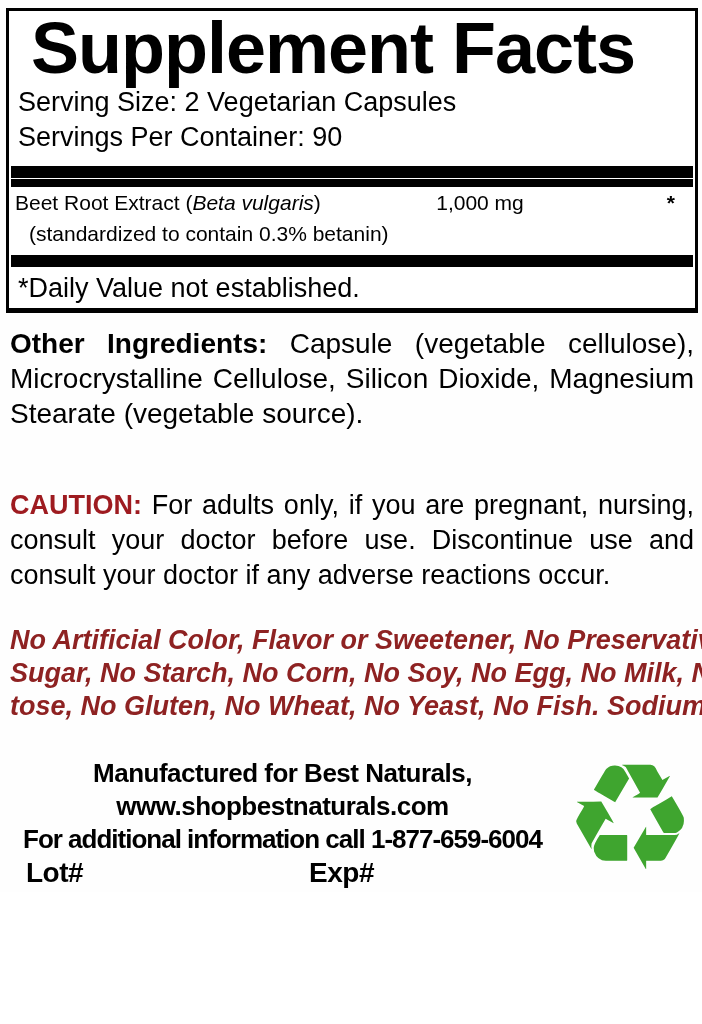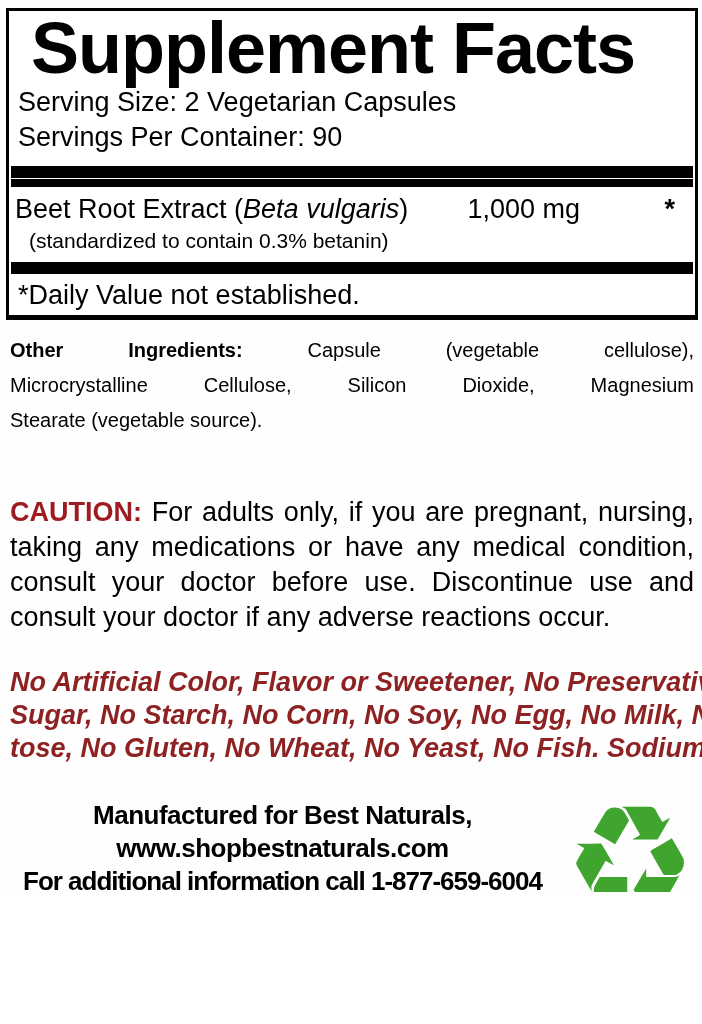--- a/index.html
+++ b/index.html
@@ -39,33 +39,33 @@
   .hdr-row{
     display:flex;
     margin-top:5px;
     font-weight:bold;
     font-size:26px;
     line-height:28px;
   }
   .hdr-spacer{flex:1;}
   .col-amt{width:160px;text-align:center;white-space:pre-line;}
   .col-dv{width:95px;text-align:right;white-space:pre-line;}
-  .ing-row{display:flex;margin-top:7px;font-size:27px;line-height:31px;}
+  .ing-row{display:flex;font-size:21px;line-height:31px;gap:20px;}
   .ing-name{flex:1;}
-  .ing-amt{width:160px;text-align:right;}
+  .ing-amt{width:160px;text-align:center;}
   .ing-dv{width:95px;text-align:right;padding-right:14px;font-weight:bold;}
   .italic{font-style:italic;}
   .ing-sub{font-size:21px;line-height:31px;margin-left:14px;}
   .footnote{font-size:27px;line-height:32px;margin-top:5px;margin-left:3px;}
   
   .para{margin:0 8px 0 10px;}
   .para .rl{white-space:nowrap;}
   .rl-just{text-align:justify;text-align-last:justify;}
   .rl-left{text-align:center;text-align-last:left;}
-  .other{margin-top:13px;font-size:20px;line-height:35px;}
+  .other{margin-top:13px;font-size:28px;line-height:35px;}
   .caution{margin-top:57px;font-size:27px;line-height:35px;}
   .claims{
     margin-top:31px;
     font-size:27px;line-height:33px;
     font-weight:bold;font-style:italic;
     color:var(--claims_red,#8e2222);
   }
   .seg-red{color:var(--caution_red,#9e1b20);font-weight:bold;}
   .seg-bold{font-weight:bold;}
   
@@ -120,21 +120,20 @@
   </div>
 
   <div class="para other">
       <div class="rl rl-just"><span class="seg-bold">Other Ingredients: </span><span>Capsule (vegetable cellulose),</span></div>
       <div class="rl rl-just"><span>Microcrystalline Cellulose, Silicon Dioxide, Magnesium</span></div>
       <div class="rl rl-left"><span>Stearate  (vegetable source).</span></div>
     </div>
 
   <div class="para caution">
       <div class="rl rl-just"><span class="seg-red">CAUTION: </span><span>For adults only, if you are pregnant, nursing,</span></div>
-      <div class="rl rl-just"><span>taking any medications or have any medical condition,</span></div>
       <div class="rl rl-just"><span>consult your doctor before use. Discontinue use and</span></div>
       <div class="rl rl-left"><span>consult your doctor if any adverse reactions occur.</span></div>
     </div>
 
   <div class="para claims">
       <div class="rl rl-just"><span>No Artificial Color, Flavor or Sweetener, No Preservatives, No</span></div>
       <div class="rl rl-just"><span>Sugar, No Starch, No Corn, No Soy, No Egg, No Milk, No Lac-</span></div>
       <div class="rl rl-left"><span>tose, No Gluten, No Wheat, No Yeast, No Fish. Sodium Free.</span></div>
     </div>
 

